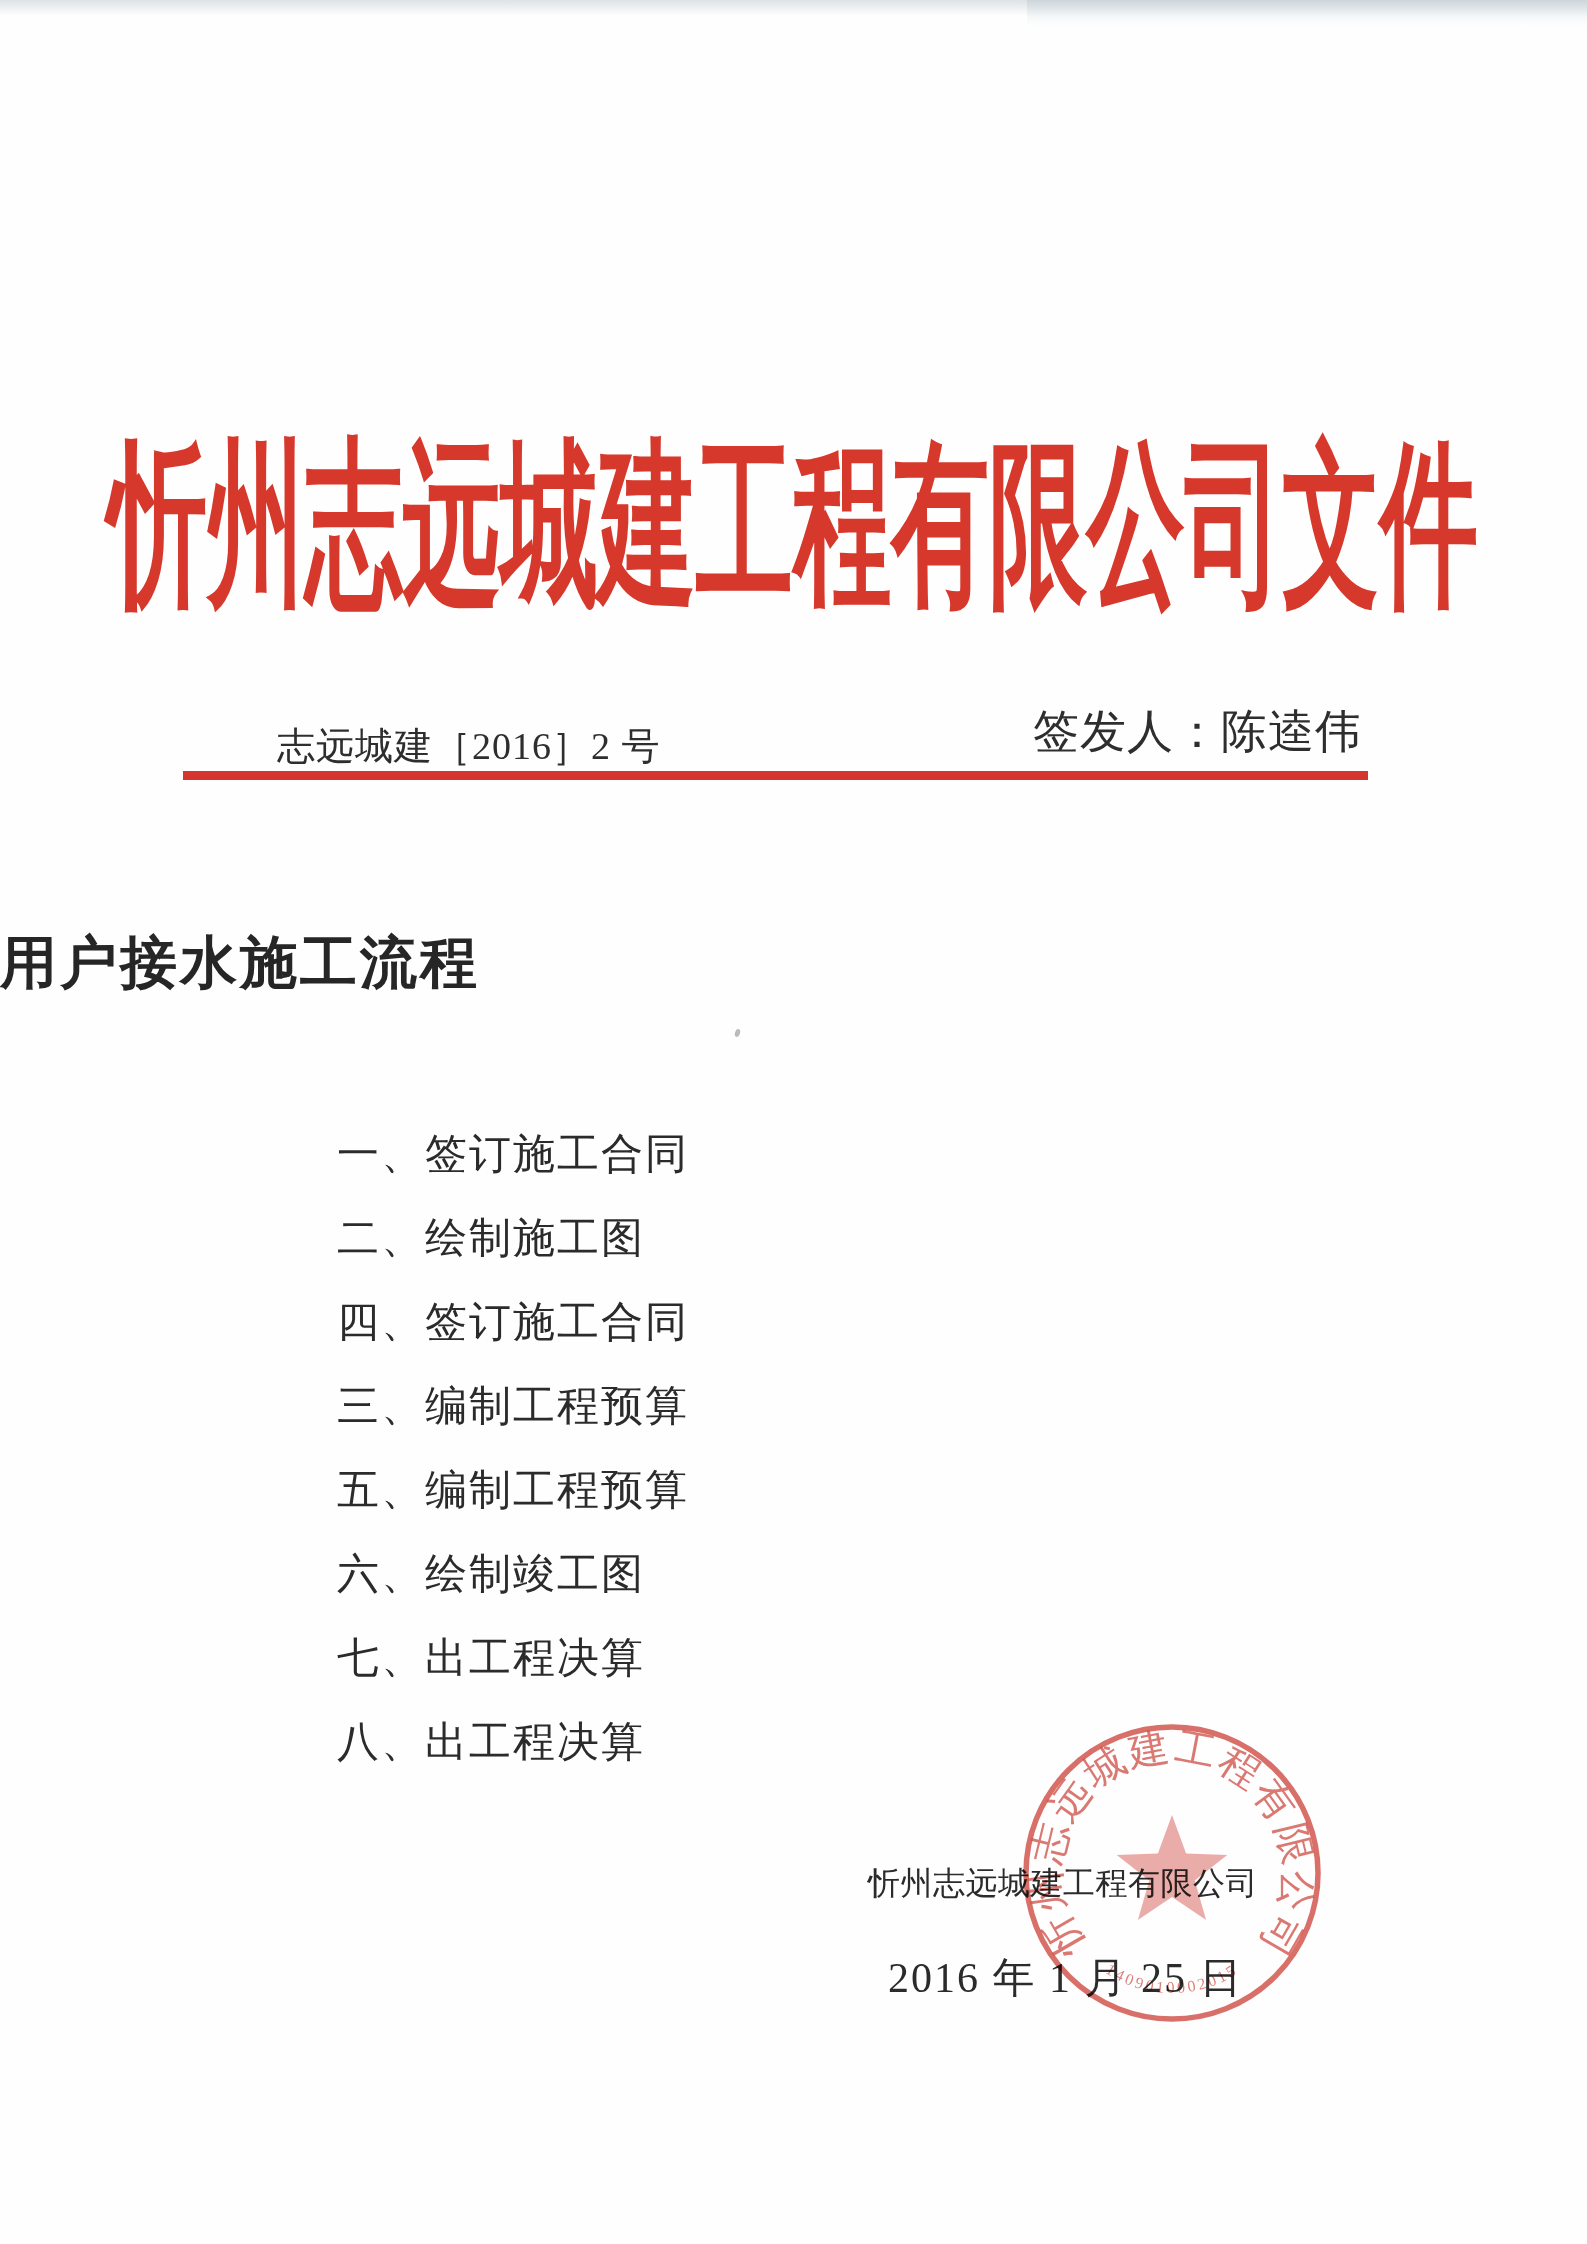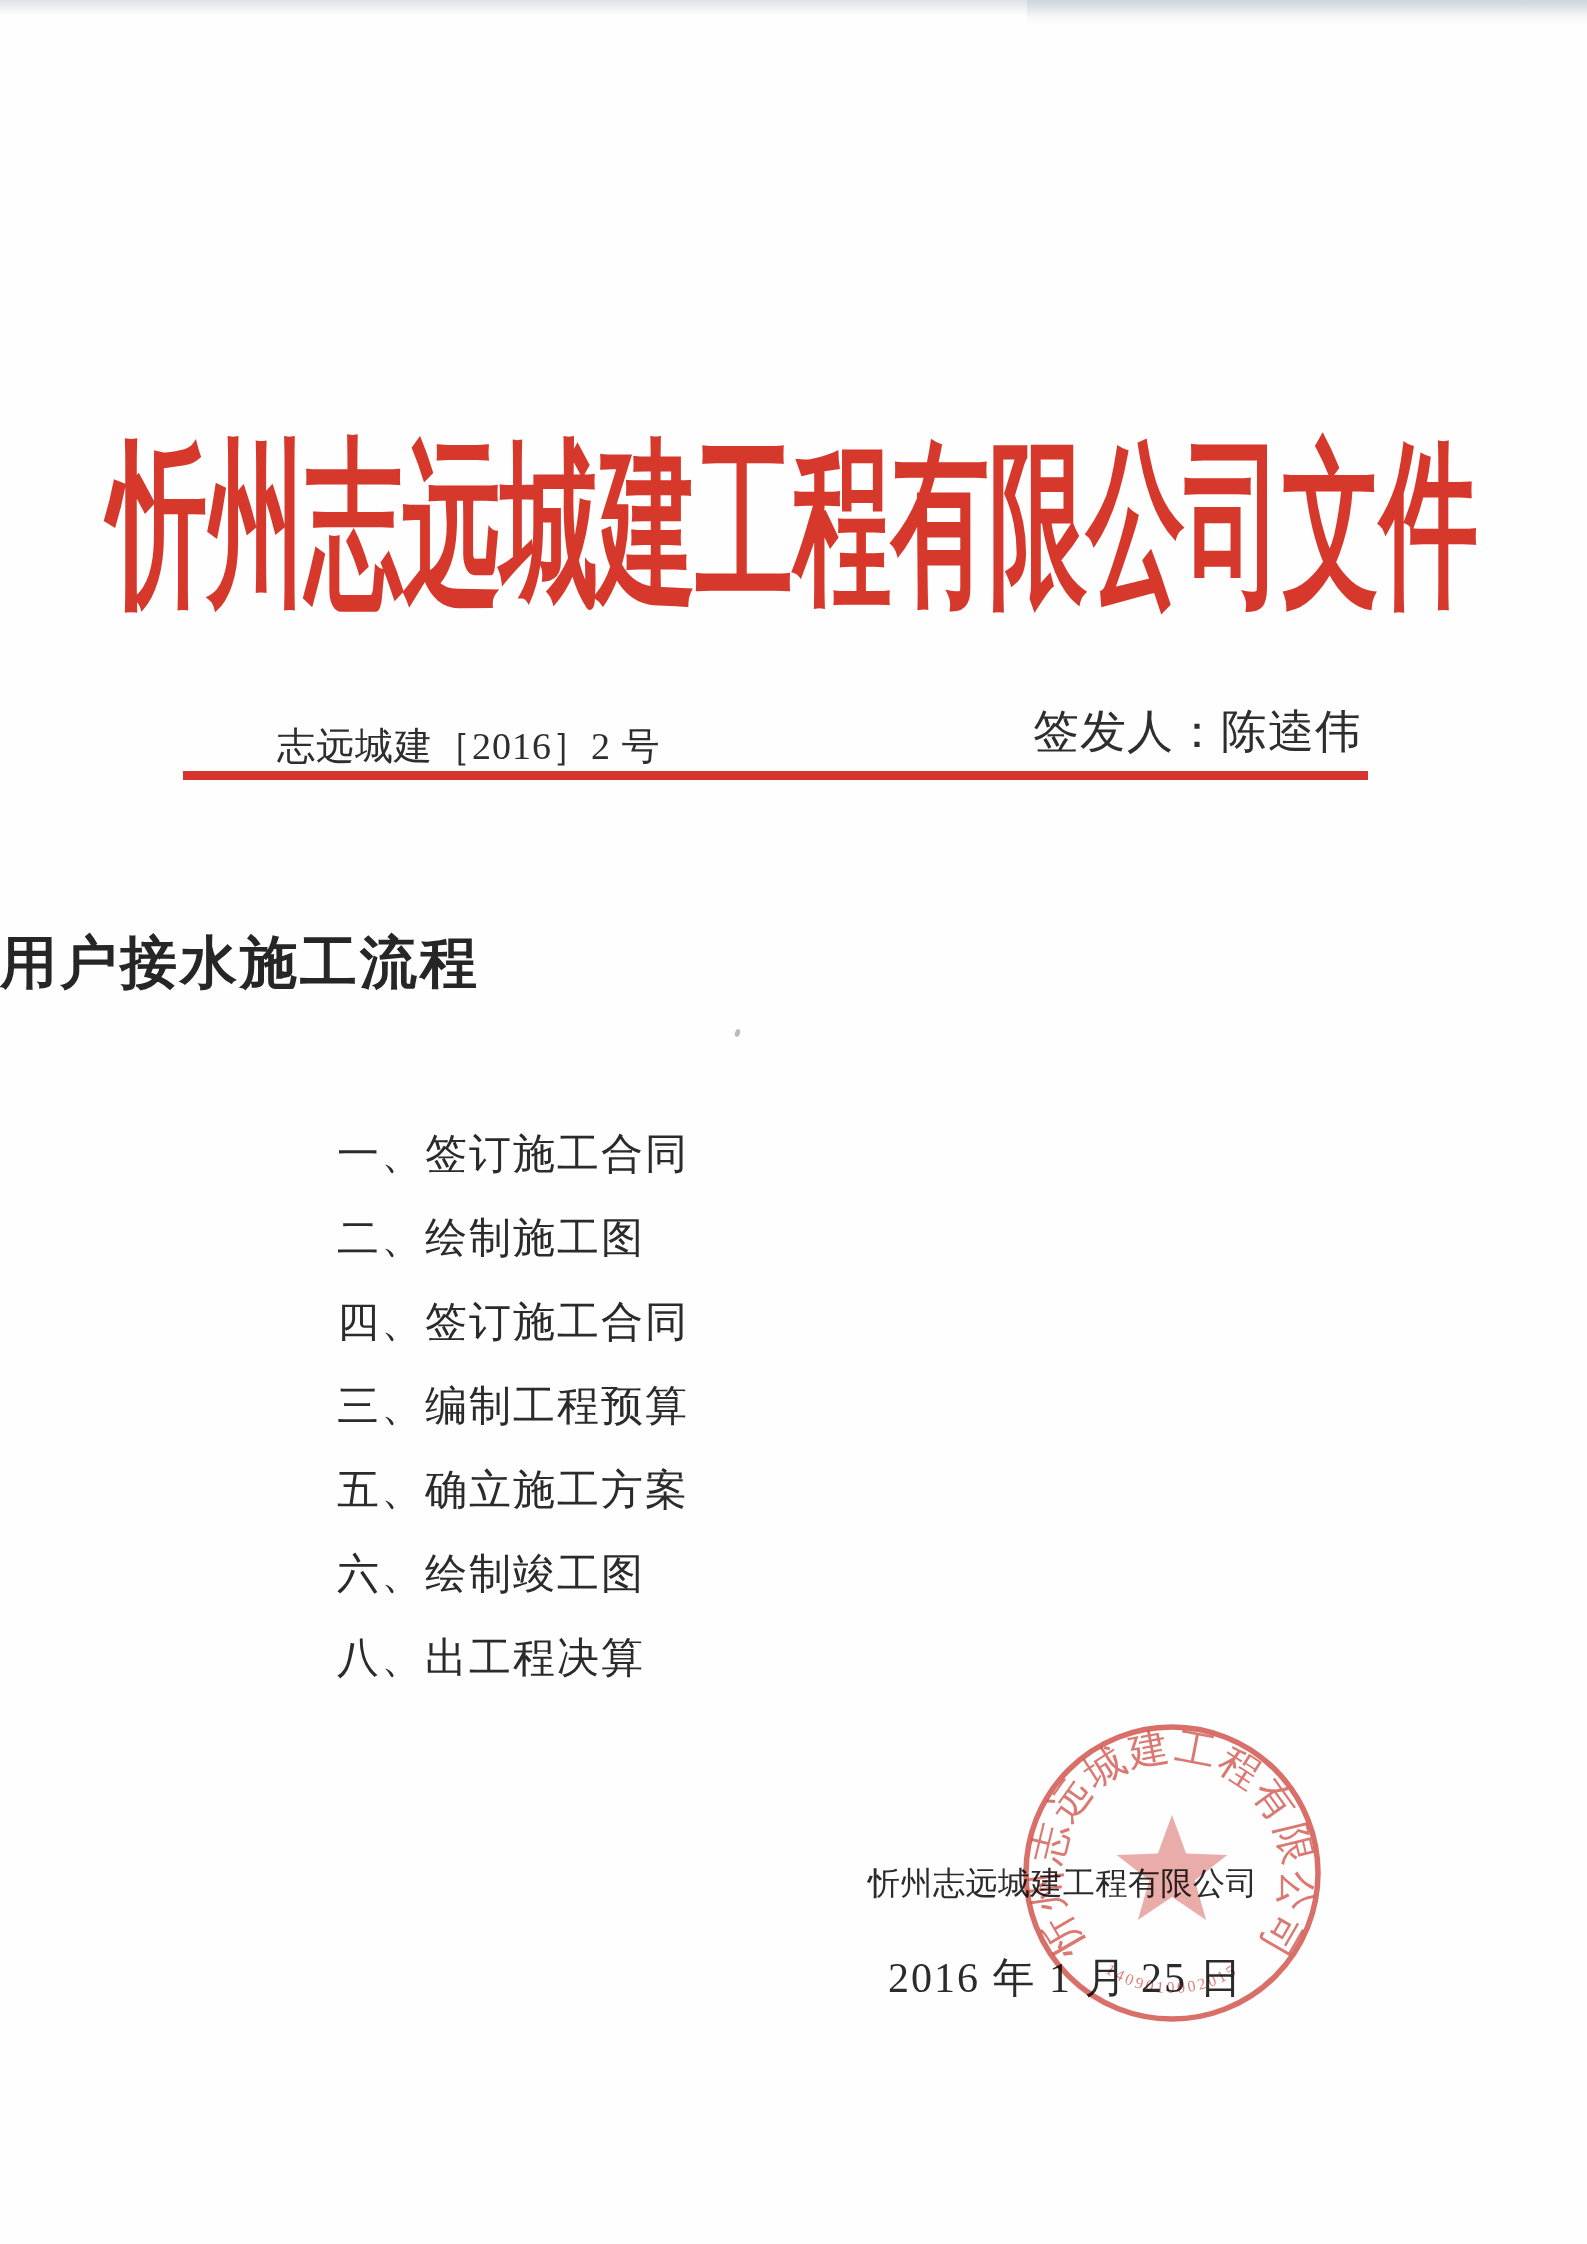--- a/index.html
+++ b/index.html
@@ -110,22 +110,23 @@
 
   <div class="red-rule"></div>
 
   <h1 class="doc-title">用户接水施工流程</h1>
 
   <ol class="steps">
     <li>一、签订施工合同</li>
     <li>二、绘制施工图</li>
     <li>四、签订施工合同</li>
     <li>三、编制工程预算</li>
-    <li>五、确立施工方案</li>
+    <li>五、编制工程预算</li>
     <li>六、绘制竣工图</li>
+    <li>七、出工程决算</li>
     <li>八、出工程决算</li>
   </ol>
 
   <div class="sig-company">忻州志远城建工程有限公司</div>
   <div class="sig-date">2016 年 1 月 25 日</div>
 
   <svg class="seal" viewBox="0 0 320 320" xmlns="http://www.w3.org/2000/svg">
     <defs>
       <path id="sealNumArc" d="M -91.9 77.1 A 120 120 0 0 0 91.9 77.1"></path>
     </defs>

